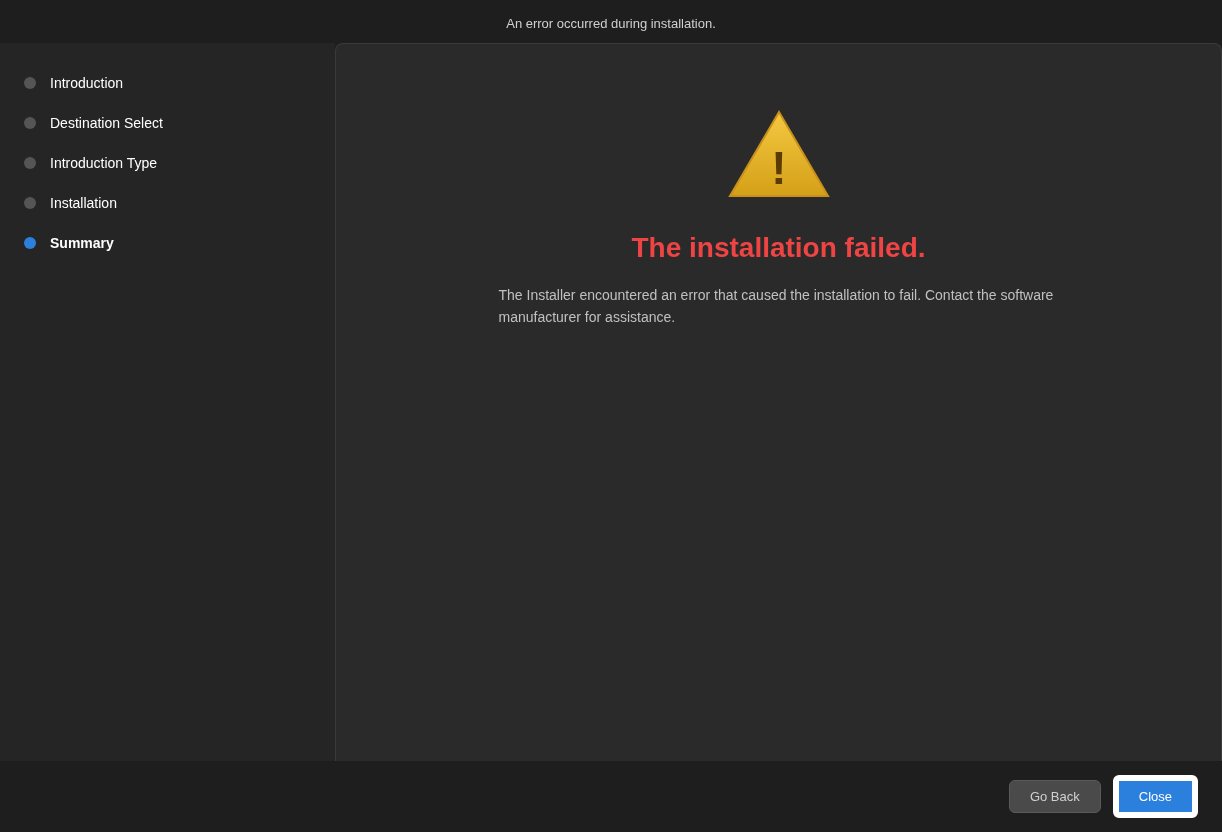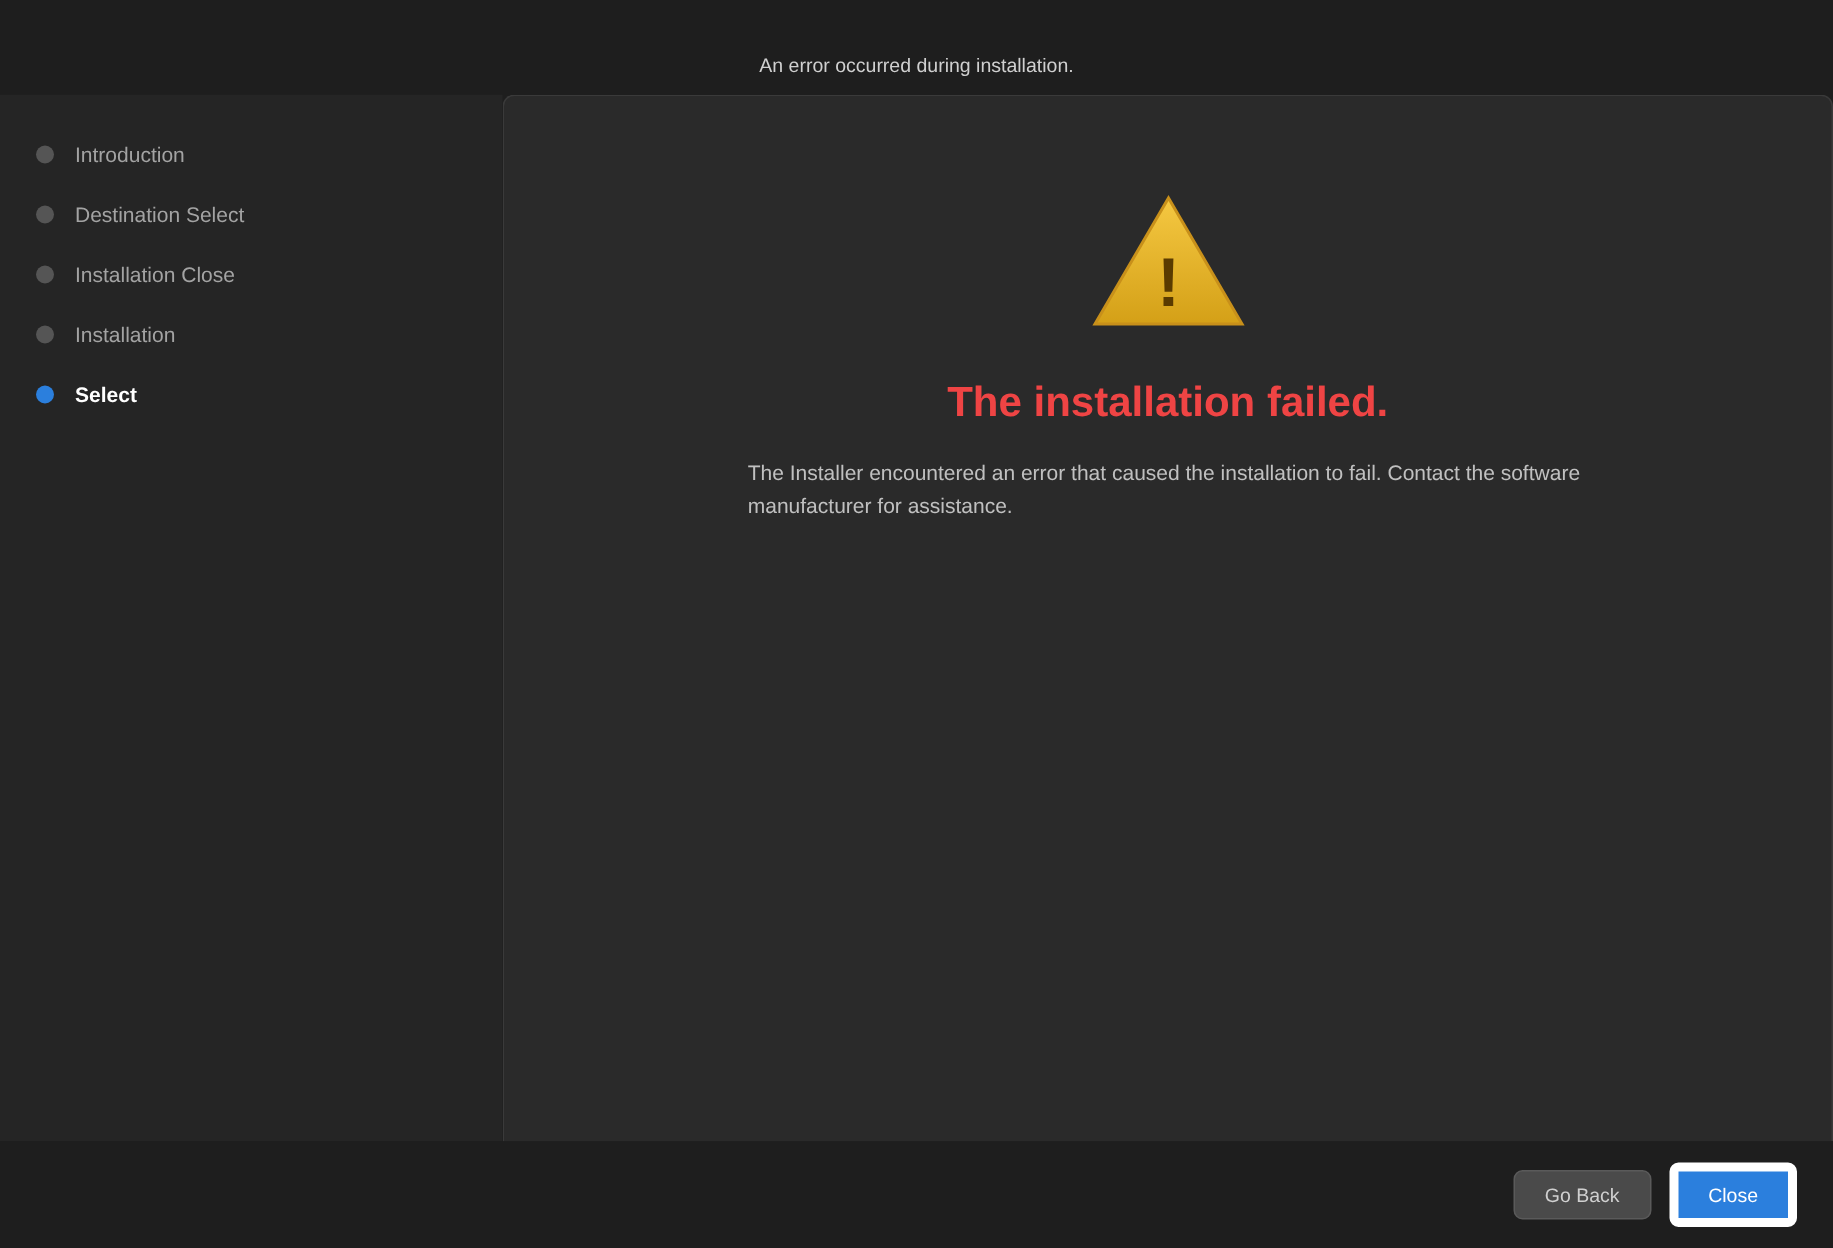--- a/index.html
+++ b/index.html
@@ -17,21 +17,20 @@
       flex-direction: column;
       overflow: hidden;
     }
 
     .top-bar {
       display: flex;
       align-items: flex-start;
       justify-content: center;
       padding: 16px 20px 12px;
       flex-shrink: 0;
-      margin-top: 20px;
     }
 
     .top-bar-title {
       color: #d0d0d0;
       font-size: 13px;
       font-weight: 400;
     }
 
     .main-layout {
       display: flex;
@@ -67,21 +66,21 @@
     .sidebar-dot.inactive {
       background-color: #555;
     }
 
     .sidebar-dot.active {
       background-color: #2b7fdd;
     }
 
     .sidebar-label {
       font-size: 14px;
-      color: #a3a3a3;
+      color: #ffffff;
       font-weight: 400;
     }
 
     .sidebar-label.active {
       color: #ffffff;
       font-weight: 700;
     }
 
     .content-area {
       flex: 1;
@@ -171,31 +170,31 @@
       <span class="sidebar-label">Introduction</span>
     </div>
 
     <div class="sidebar-item">
       <div class="sidebar-dot inactive"></div>
       <span class="sidebar-label">Destination Select</span>
     </div>
 
     <div class="sidebar-item">
       <div class="sidebar-dot inactive"></div>
-      <span class="sidebar-label">Installation Close</span>
+      <span class="sidebar-label">Introduction Type</span>
     </div>
 
     <div class="sidebar-item">
       <div class="sidebar-dot inactive"></div>
       <span class="sidebar-label">Installation</span>
     </div>
 
     <div class="sidebar-item">
       <div class="sidebar-dot active"></div>
-      <span class="sidebar-label active">Select</span>
+      <span class="sidebar-label active">Summary</span>
     </div>
 
   </div>
 
   <div class="content-area">
 
     <div class="warning-icon">
       <svg class="warning-triangle" viewBox="0 0 110 100" xmlns="http://www.w3.org/2000/svg">
         <defs>
           <linearGradient id="triGrad" x1="0%" y1="0%" x2="0%" y2="100%">

